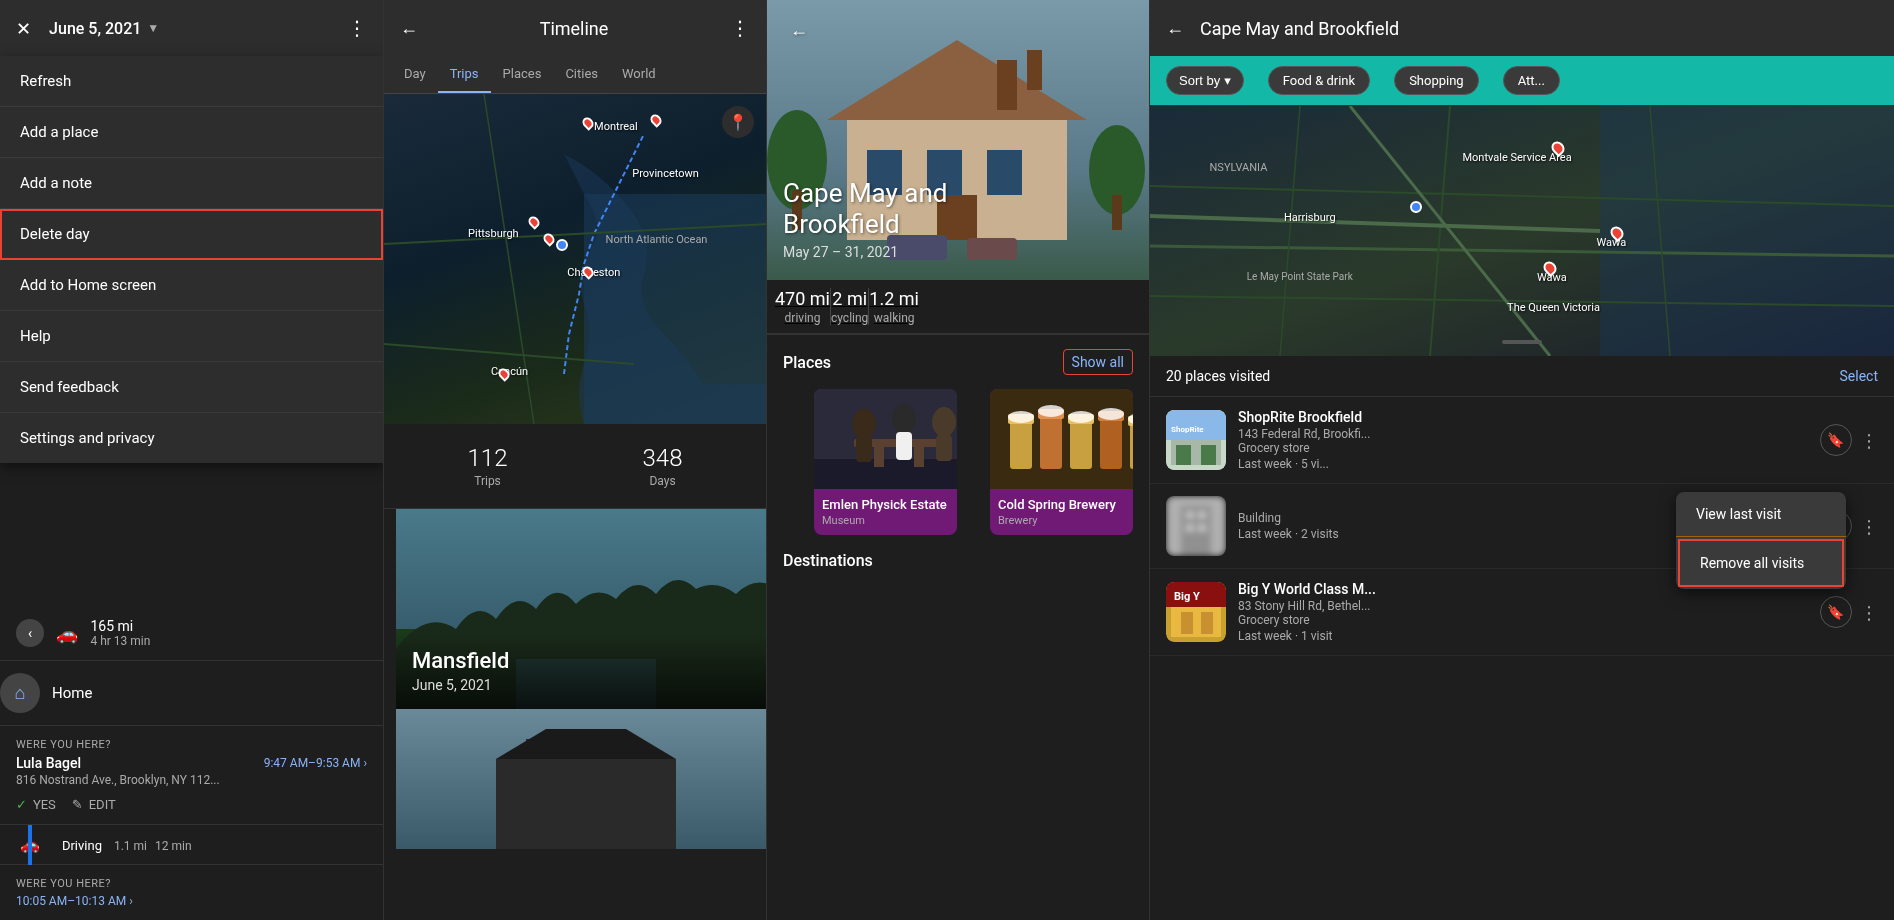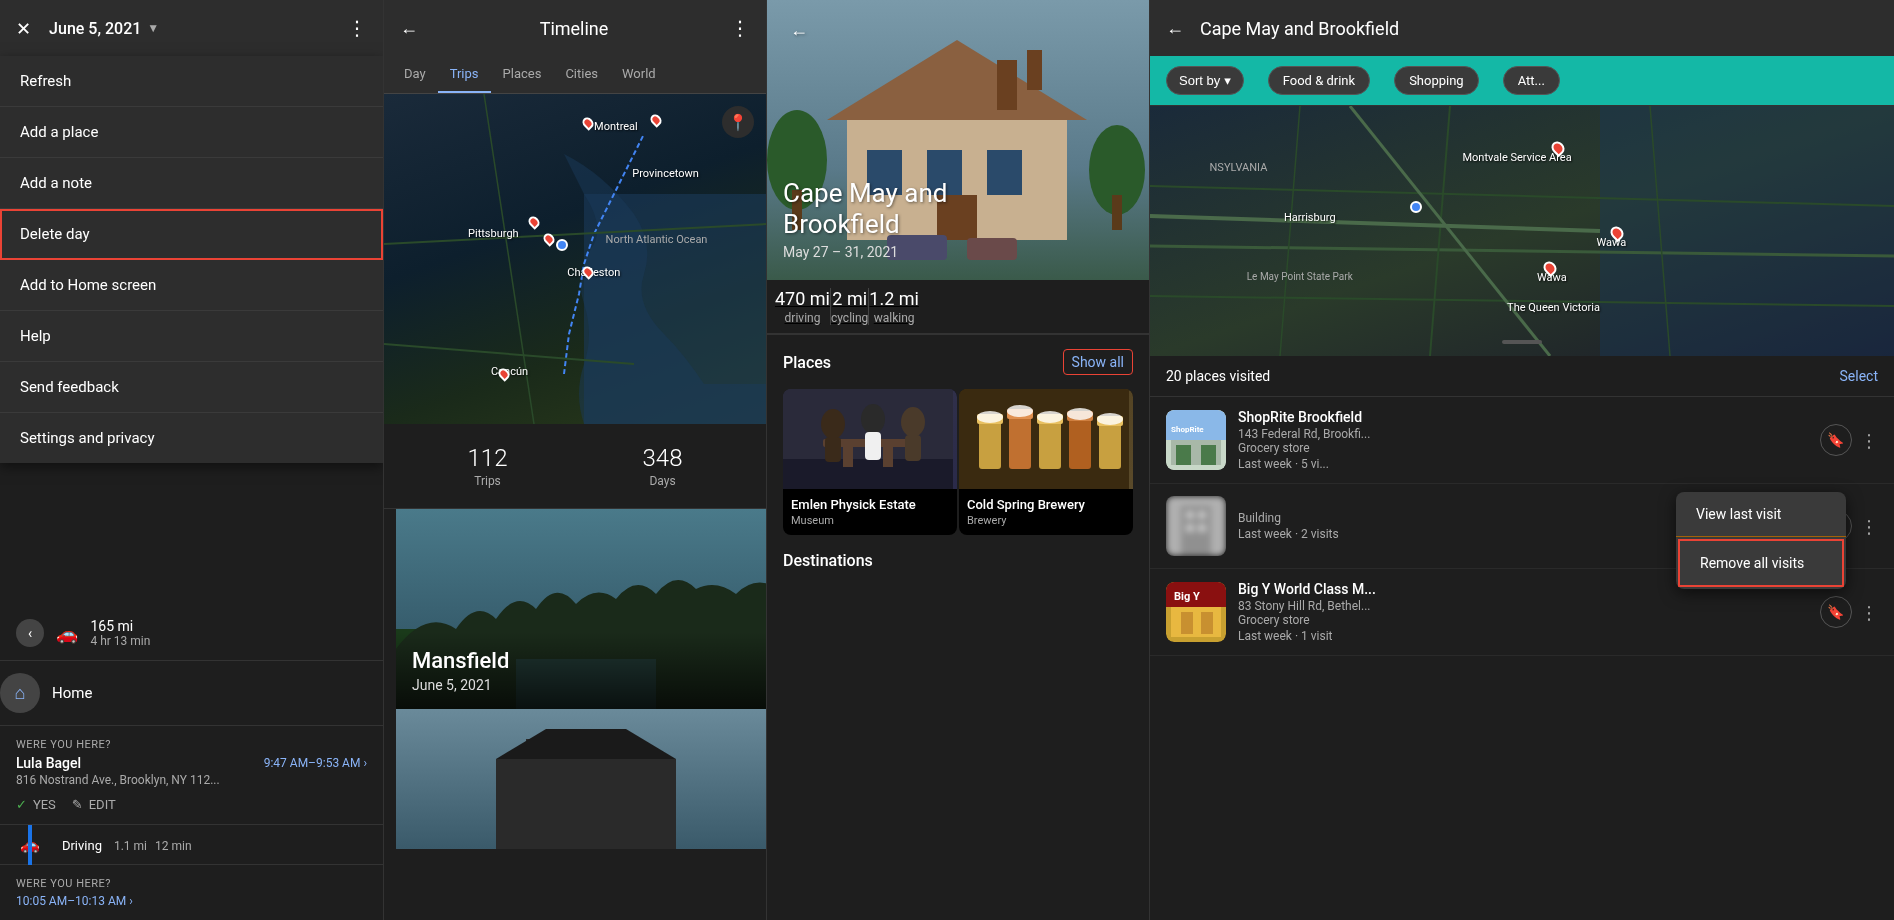--- a/index.html
+++ b/index.html
@@ -283,23 +283,24 @@
     }
 
     .places-grid {
       display: grid;
       grid-template-columns: 1fr 1fr;
       gap: 2px;
       padding: 0 16px;
     }
 
     .place-card {
-      background: #000000;
+      background: #701a75;
       border-radius: 8px;
       overflow: hidden;
+      margin-left: 31px;
     }
 
     .place-info { padding: 8px; }
     .place-name { color: #fff; font-size: 13px; font-weight: 500; }
     .place-type { color: #aaa; font-size: 11px; margin-top: 2px; }
 
     
     .panel4 {
       width: 745px;
       height: 920px;

